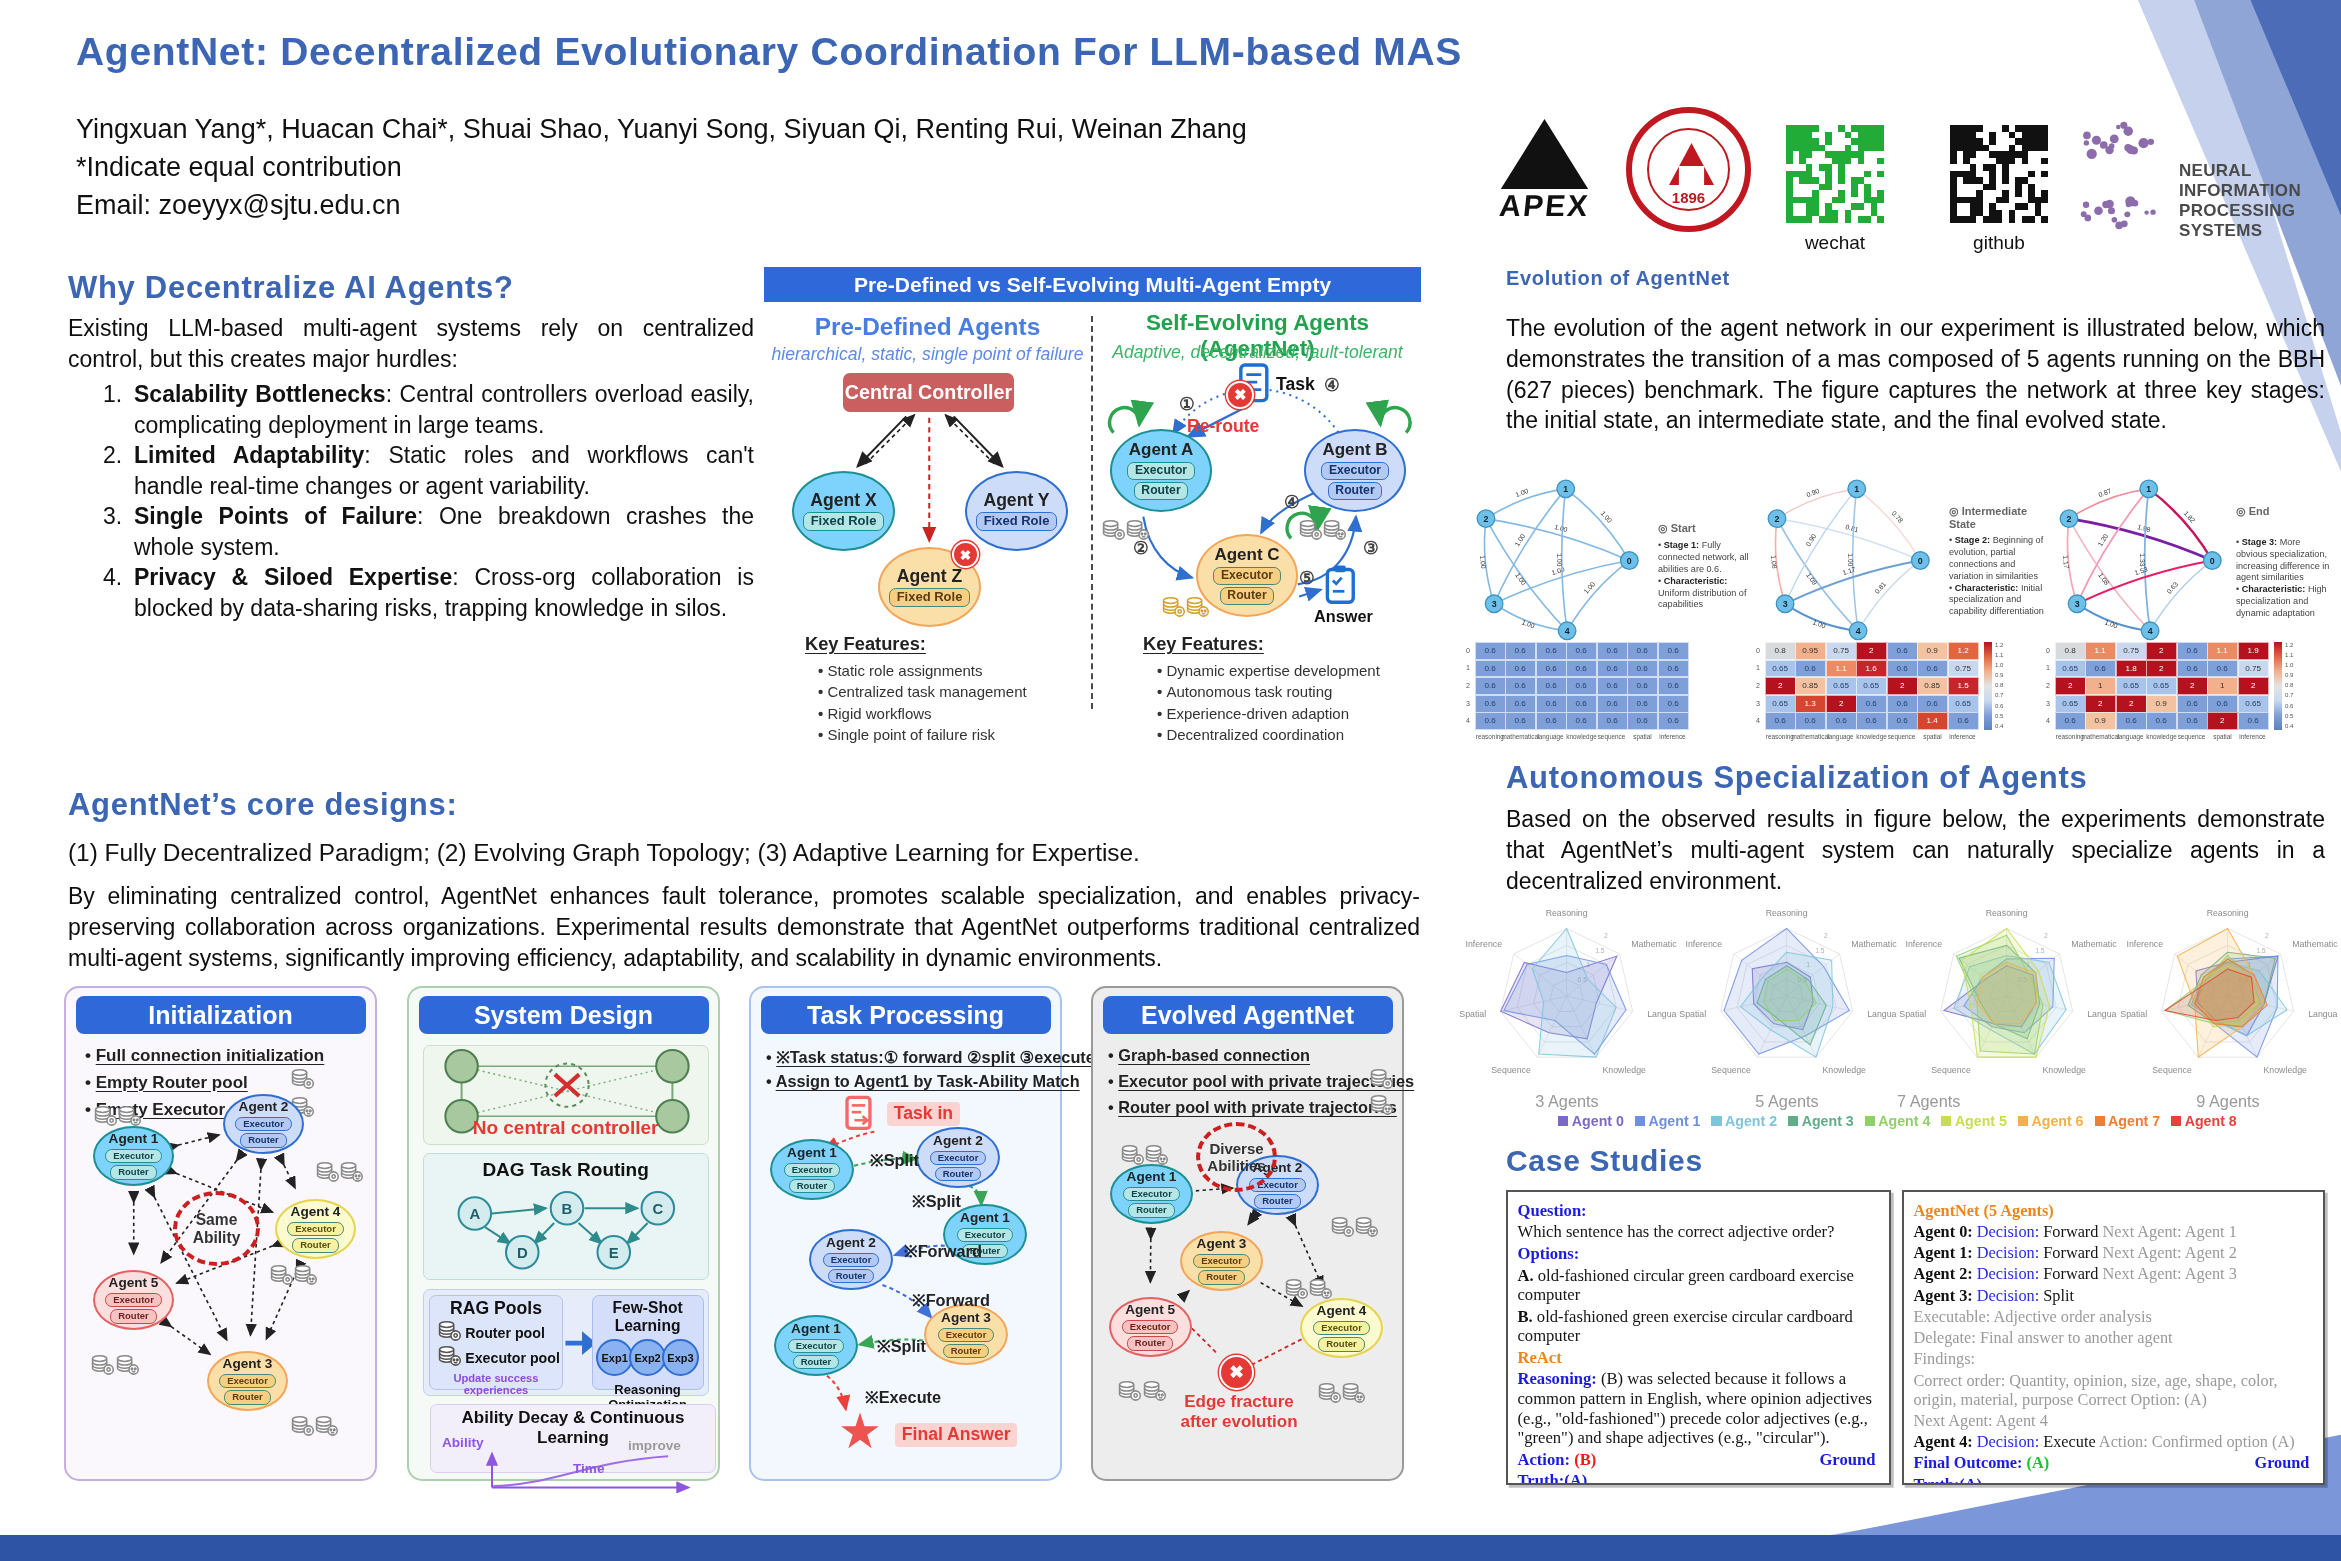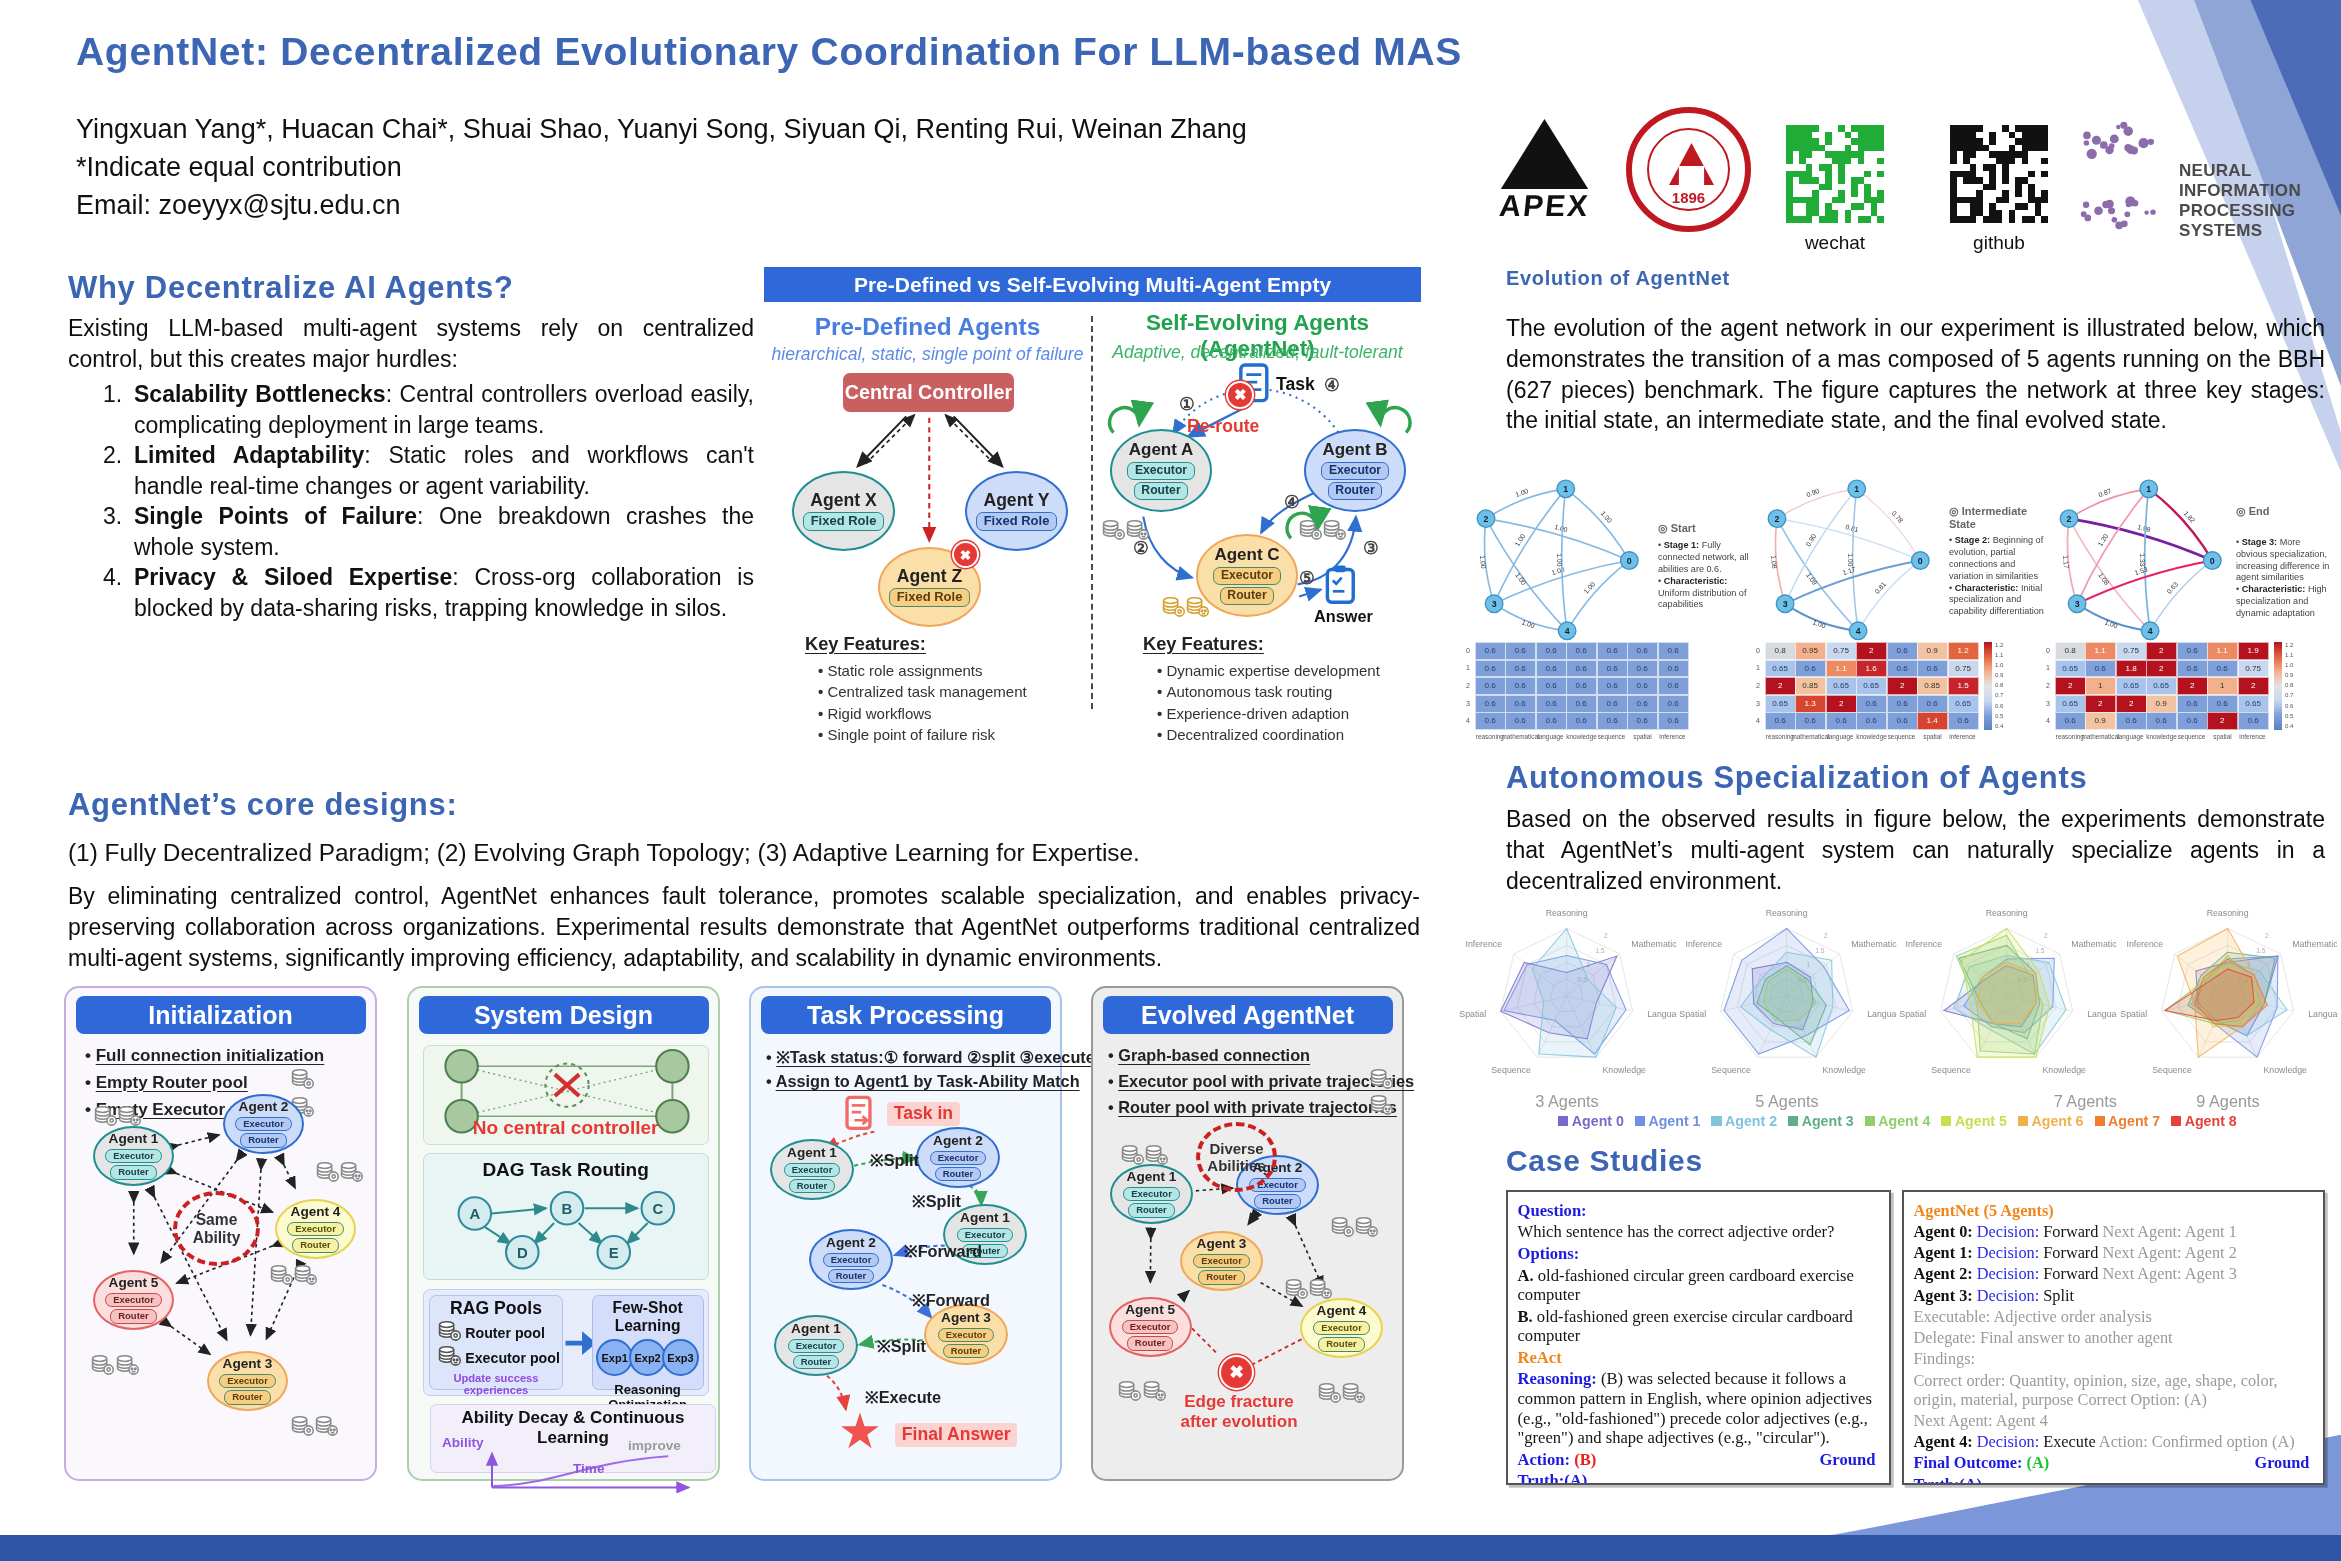--- a/index.html
+++ b/index.html
@@ -20,21 +20,21 @@
   .wli .num{position:absolute;left:35px}
   .wli .b{font-weight:bold}
   
   .cmp-bar{background:#2e68d9;color:#fff;font-weight:bold;display:flex;align-items:center;justify-content:center}
   .cmp-div{border-left:2.7px dashed #4a4a4a}
   .agent{position:absolute;border-radius:50%;border:2.7px solid;display:flex;flex-direction:column;
          align-items:center;justify-content:center;box-sizing:border-box}
   .agent-name{font-weight:bold;color:#222;line-height:1.1}
   .agent-pill{font-weight:bold;border:1.4px solid;border-radius:6.8px;padding:0 6.8px;margin-top:2px;
               line-height:1.3;background:#fff;white-space:nowrap}
-  .ag-teal{background:#e5e5e5;border-color:#1e8f93}.ag-teal .agent-pill{background:#b5e6e6;border-color:#1e8f93;color:#14424a}
+  .ag-teal{background:#7dd3fc;border-color:#1e8f93}.ag-teal .agent-pill{background:#b5e6e6;border-color:#1e8f93;color:#14424a}
   .ag-blue{background:#cddcf8;border-color:#2f6fd0}.ag-blue .agent-pill{background:#b3c9f2;border-color:#2f6fd0;color:#15336e}
   .ag-orange{background:#fbdfa9;border-color:#f2a65a}.ag-orange .agent-pill{background:#f7cf82;border-color:#46896f;color:#5a3c10}
   .ag-yellow{background:#fcfacf;border-color:#e6d44f}.ag-yellow .agent-pill{background:#f7f2a2;border-color:#46896f;color:#565010}
   .ag-pink{background:#fbdede;border-color:#e46262}.ag-pink .agent-pill{background:#f6c3c3;border-color:#c84848;color:#6e1d1d}
   .xdot{position:absolute;background:#e53935;color:#fff;border-radius:50%;display:flex;align-items:center;
         justify-content:center;font-weight:bold;border:2px solid #fff;box-shadow:0 0 0 1.4px #e53935;z-index:5}
   .kf-label{font-weight:bold;text-decoration:underline;text-underline-offset:2.7px;color:#222}
   .kf-item{color:#333}
   .kf-item::before{content:"•  ";font-weight:bold}
   .circn{position:absolute;font-size:17.6px;color:#444;font-weight:bold}
@@ -1136,21 +1136,21 @@
         <text x="191.13436144653295" y="105.37377389702472" font-size="10" fill="#b0b0b0">1</text>
         <text x="204.20154216979944" y="84.06066084553707" font-size="10" fill="#b0b0b0">1.5</text>
         <text x="217.26872289306593" y="62.74754779404944" font-size="10" fill="#b0b0b0">2</text>
         <path d="M162,103L201.0915741234015,116.82550990706332L205.87175604818208,158.01344202803415L183.6941869558779,193.04844339512096L142.4752317397099,188.54359905560887L69.38184834272676,169.13948872584987L130.7267407012788,123.06040792565067Z" stroke="#7b68c8" stroke-width="1.6" fill="#7b68c8" fill-opacity="0.18" stroke-opacity="0.85"></path>
         <path d="M162,93L232.36483342212267,91.88591783271399L230.24495385272763,163.576465376942L188.0330243470535,202.05813207414513L140.3058130441221,193.04844339512096L98.62968570818146,162.46386070716045L126.81758328893866,119.942958916357Z" stroke="#6f8fe0" stroke-width="1.6" fill="#6f8fe0" fill-opacity="0.18" stroke-opacity="0.85"></path>
         <path d="M162,88L224.5465185974424,98.12081585130133L249.74351209636413,168.0268840560683L203.218955216168,233.59204245072982L138.1363943485343,197.55328773463305L84.0057670254541,165.80167471650515L107.2717962272379,104.35571386988866Z" stroke="#7fc4dc" stroke-width="1.6" fill="#7fc4dc" fill-opacity="0.18" stroke-opacity="0.85"></path>
         <path d="M162,73L205.00073153574164,113.70806089776966L210.74639560909117,159.12604669781572L192.3718617382291,211.06782075316934L142.4752317397099,188.54359905560887L123.00288351272705,156.90083735825257L91.63516657787731,91.885917832714Z" stroke="#5fae88" stroke-width="1.6" fill="#5fae88" fill-opacity="0.18" stroke-opacity="0.85"></path>
         <path d="M162,58L197.18241671106134,119.94295891635699L215.6210351700003,160.2386513675973L203.218955216168,233.59204245072982L122.95046347941977,229.08719811121773L118.12824395181794,158.01344202803415L87.72600916553716,88.76846882342033Z" stroke="#8fd06a" stroke-width="1.6" fill="#8fd06a" fill-opacity="0.18" stroke-opacity="0.85"></path>
         <path d="M162,48L208.9098889480818,110.59061188847599L225.37031429181854,162.46386070716045L205.38837391175582,238.0968867902419L118.6116260882442,238.0968867902419L108.37896482999969,160.2386513675973L95.54432399021746,95.00336684200767Z" stroke="#c8dd4f" stroke-width="1.6" fill="#c8dd4f" fill-opacity="0.18" stroke-opacity="0.85"></path>
         <path d="M162,98L205.00073153574164,113.70806089776966L205.87175604818208,158.01344202803415L181.5247682602901,188.54359905560887L142.4752317397099,188.54359905560887L118.12824395181794,158.01344202803415L126.81758328893866,119.942958916357Z" stroke="#f2b04a" stroke-width="1.6" fill="#f2b04a" fill-opacity="0.18" stroke-opacity="0.85"></path>
-      </svg><div style="text-align: right; font-size: 16.3px; color: rgb(153, 153, 153); margin-top: -5.4px;">7 Agents</div></div>
+      </svg><div style="text-align: left; font-size: 16.3px; color: rgb(153, 153, 153); margin-top: -5.4px;">7 Agents</div></div>
     <div style="position: absolute; left: 661px; top: 0px; width: 220px; height: 224px;"><svg width="220" height="199" viewBox="0 0 325 294">
         <path d="M162,123L181.54578706170074,132.41275495353167L186.37319780454558,153.56302334890785L172.84709347793896,170.52422169756048L151.15290652206104,170.52422169756048L137.62680219545442,153.56302334890788L142.45421293829926,132.41275495353167Z" stroke="#d8d8d8" stroke-width="1" fill="none"></path>
         <path d="M162,98L201.0915741234015,116.82550990706332L210.74639560909117,159.12604669781572L183.6941869558779,193.04844339512096L140.3058130441221,193.04844339512096L113.25360439090882,159.12604669781572L122.9084258765985,116.82550990706333Z" stroke="#d8d8d8" stroke-width="1" fill="none"></path>
         <path d="M162,73L220.63736118510224,101.238264860595L235.11959341363678,164.68907004672357L194.54128043381687,215.57266509268143L129.45871956618316,215.57266509268143L88.88040658636322,164.6890700467236L103.36263881489776,101.238264860595Z" stroke="#d8d8d8" stroke-width="1" fill="none"></path>
         <path d="M162,48L240.183148246803,85.65101981412664L259.49279121818233,170.25209339563145L205.38837391175582,238.0968867902419L118.6116260882442,238.0968867902419L64.50720878181764,170.25209339563145L83.81685175319701,85.65101981412667Z" stroke="#d8d8d8" stroke-width="1" fill="none"></path>
         <line x1="162" y1="148" x2="162" y2="48" stroke="#e0e0e0" stroke-width="1"></line>
         <text x="162" y="30" font-size="13" fill="#8a8a8a" text-anchor="middle">Reasoning</text>
         <line x1="162" y1="148" x2="240.183148246803" y2="85.65101981412664" stroke="#e0e0e0" stroke-width="1"></line>
         <text x="257.38344086109964" y="75.93424417323452" font-size="13" fill="#8a8a8a" text-anchor="start">Mathematical</text>
         <line x1="162" y1="148" x2="259.49279121818233" y2="170.25209339563145" stroke="#e0e0e0" stroke-width="1"></line>

